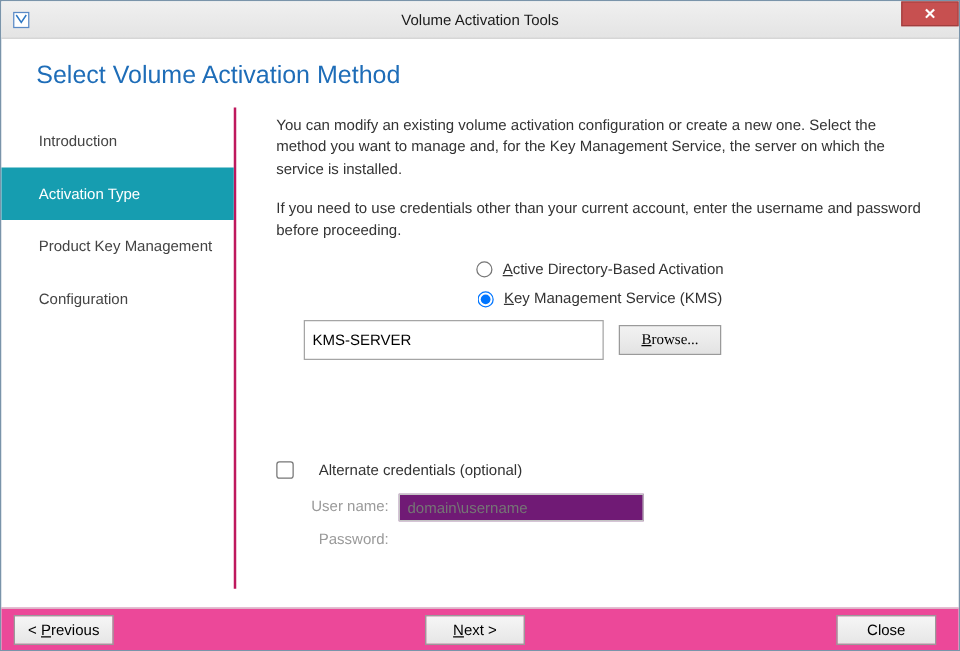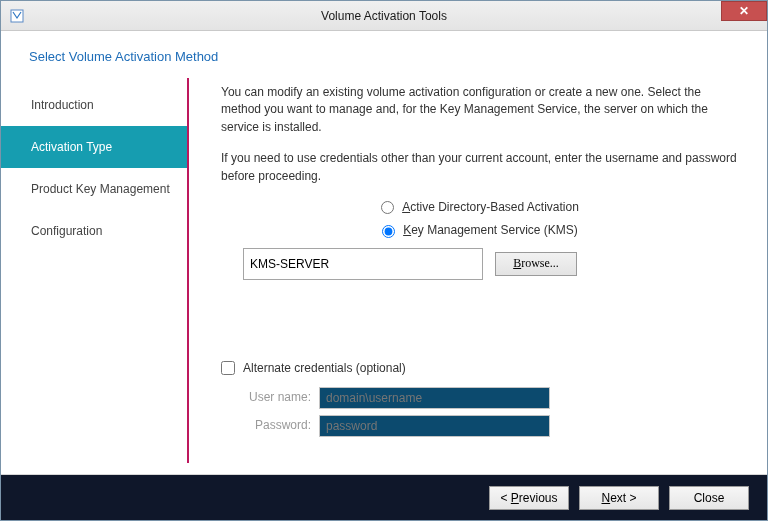--- a/index.html
+++ b/index.html
@@ -42,21 +42,21 @@
     background: #c75050;
     color: #fff;
     display: flex; align-items: center; justify-content: center;
     border: 1px solid #a03e3e;
     cursor: pointer;
     font-weight: bold;
     font-size: 12px;
   }
   .heading {
     color: #1e6db8;
-    font-size: 13px;
+    font-size: 20px;
     font-weight: 300;
     padding: 18px 8px 14px 28px;
   }
   .main {
     display: flex;
     height: calc(100% - 30px - 58px - 46px);
   }
   .sidebar {
     width: 188px;
     border-right: 2px solid #be185d;
@@ -108,48 +108,49 @@
     background: linear-gradient(#f2f2f2,#e3e3e3);
     border: 1px solid #9a9a9a;
     font-family: Liberation Serif, serif; font-size: 12px;
     cursor: pointer;
   }
   .browse-btn .ul { text-decoration: underline; }
   .gap { height: 80px; }
   .check-row {
     display: flex; align-items: center;
     margin-bottom: 10px;
+    gap: 12px;
   }
   .check-row input[type=checkbox] { margin: 0 8px 0 0; width:14px; height:14px; }
   .cred-row {
     display: flex; align-items: center;
     margin: 4px 0 6px 22px;
   }
   .cred-label {
     width: 76px; text-align: right;
     color: #9a9a9a;
     padding-right: 8px;
   }
   .cred-input {
-    width: 231px; height: 22px;
+    width: 196px; height: 22px;
     border: 1px solid #c4c4c4;
-    background: #0c4a6e;
+    background: #701a75;
     color: #9a9a9a;
     padding: 0 6px;
     font-family: inherit; font-size: 12px;
   }
   .footer {
     position: absolute;
     bottom: 0; left: 0; right: 0;
-    height: 46px;
+    height: 34px;
     border-top: 1px solid #d7d7d7;
-    background: #0f172a;
+    background: #ec4899;
     display: flex;
     align-items: center;
-    justify-content: flex-end;
+    justify-content: space-between;
     padding-right: 18px;
   }
   .wiz-btn {
     height: 24px;
     min-width: 80px;
     margin-left: 10px;
     background: linear-gradient(#f6f6f6,#e6e6e6);
     border: 1px solid #9a9a9a;
     font-family: inherit; font-size: 12px;
     cursor: pointer;
@@ -215,21 +216,20 @@
       <input type="checkbox" style="">
       <span>Alternate credentials (optional)</span>
     </div>
 
     <div class="cred-row">
       <span class="cred-label">User name:</span>
       <input class="cred-input" type="text" disabled="" placeholder="domain\username" style="">
     </div>
     <div class="cred-row">
       <span class="cred-label">Password:</span>
-      <input class="cred-input" type="password" disabled="" placeholder="password" style="">
     </div>
   </div>
 </div>
 
 <div class="footer">
   <button class="wiz-btn" type="button">&lt; <span class="ul">P</span><span>revious</span></button>
   <button class="wiz-btn" type="button"><span class="ul">N</span><span>ext &gt;</span></button>
   <button class="wiz-btn" type="button"><span>Close</span></button>
 </div>
 

